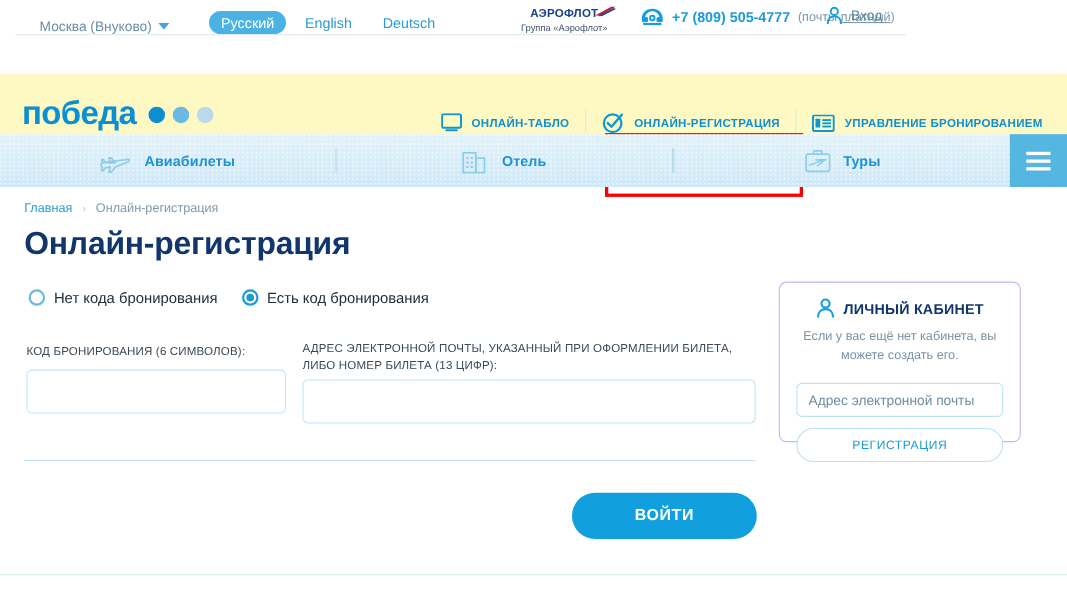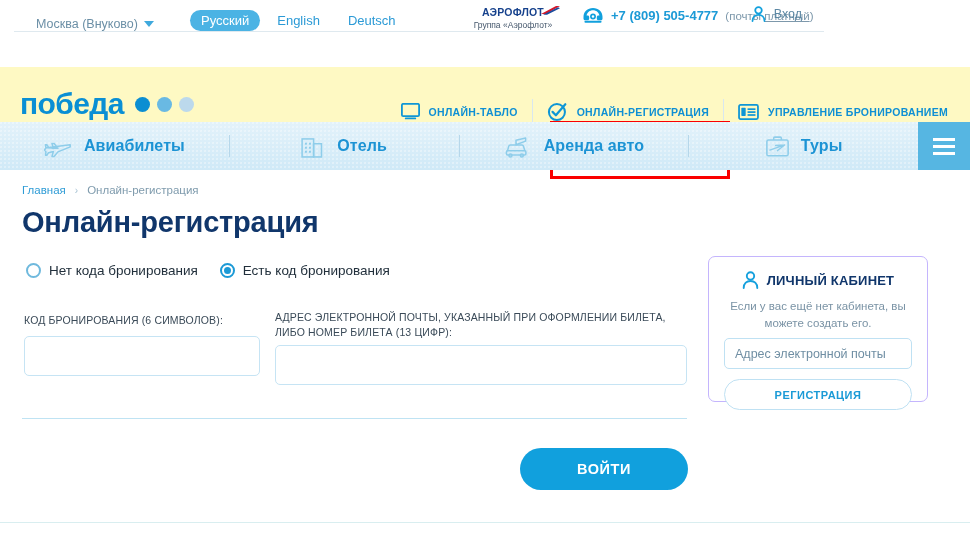--- a/index.html
+++ b/index.html
@@ -111,21 +111,21 @@
     content: ""; position: absolute; inset: 0;
     background-image:
       radial-gradient(circle at 1px 1px, rgba(255,255,255,.75) 0.6px, transparent 0.8px);
     background-size: 4px 4px; pointer-events: none;
   }
   .serv-item {
     flex: 1; display: flex; align-items: center; justify-content: center;
     gap: 11px; cursor: pointer; position: relative; z-index: 2;
   }
   .serv-label {
-    font-size: 16px; font-weight: bold; color: #1c93d4;
+    font-size: 13px; font-weight: bold; color: #1c93d4;
     letter-spacing: .1px;
   }
   .serv-sep {
     width: 1px; height: 22px; background: #b6d7ea; align-self: center;
     position: relative; z-index: 2;
   }
   .burger {
     width: 52px; background: #56b6e2; display: flex;
     align-items: center; justify-content: center; cursor: pointer;
     position: relative; z-index: 3;
@@ -205,30 +205,30 @@
     gap: 8px; margin-top: 14px;
   }
   .cab-title {
     font-size: 13px; font-weight: bold; color: #10366b; letter-spacing: .2px;
   }
   .cab-sub {
     margin-top: 9px; text-align: center; font-size: 11.5px;
     color: #7a93a5; line-height: 1.45;
   }
   .cab-input {
-    display: block; margin: 7px auto 0; width: 188px; height: 31px;
+    display: block; margin: 17px auto 0; width: 188px; height: 31px;
     border: 1px solid #bfe1f3; border-radius: 5px; outline: none;
     padding: 12px 10px; font-size: 12.5px; color: #22303c; background: #fff;
     font-family: "Liberation Sans", sans-serif;
   }
   .cab-input::placeholder { color: #6f8ea3; }
   .cab-btn {
     display: block; margin: 10px auto 0; width: 188px; height: 31px;
     border: 1px solid #bfe1f3; border-radius: 16px; background: #fff;
-    color: #1a9ad6; font-size: 11px; font-weight: bold; letter-spacing: .5px;
+    color: #1a9ad6; font-size: 11px; font-weight: normal; letter-spacing: .5px;
     cursor: pointer; font-family: "Liberation Sans", sans-serif;
   }
 
   .footer-rule {
     position: absolute; left: 0; top: 522px; width: 970px;
     height: 1px; background: #d9eef0;
   }
   svg { display: block; }
 </style>
 </head>
@@ -364,32 +364,20 @@
           <rect x="8.2" y="12.2" width="2.1" height="2.1" fill="#8ecdea"></rect>
           <rect x="4" y="16.4" width="2.1" height="2.1" fill="#8ecdea"></rect>
           <rect x="8.2" y="16.4" width="2.1" height="2.1" fill="#8ecdea"></rect>
         </svg>
       </span>
       <span class="serv-label">Отель</span>
     </div>
 
     <span class="serv-sep"></span>
 
-    <div class="serv-item">
-      <span>
-        <svg viewBox="0 0 30 24" width="29" height="23">
-          <path d="M3.4 16.8 L4.9 11.6 C5.1 10.9 5.7 10.4 6.5 10.4 L18.6 10.4 C19.4 10.4 20 10.9 20.2 11.6 L21.7 16.8" fill="none" stroke="#8ecdea" stroke-width="1.6" stroke-linejoin="round"></path>
-          <rect x="2.4" y="16.4" width="20.3" height="4.5" rx="1.3" fill="none" stroke="#8ecdea" stroke-width="1.6"></rect>
-          <circle cx="6.6" cy="21.3" r="1.6" fill="none" stroke="#8ecdea" stroke-width="1.5"></circle>
-          <circle cx="18.5" cy="21.3" r="1.6" fill="none" stroke="#8ecdea" stroke-width="1.5"></circle>
-          <path d="M12.4 10.2 L12.4 5.6 L22.4 3.2 L22.4 6.4 Z" fill="none" stroke="#8ecdea" stroke-width="1.6" stroke-linejoin="round"></path>
-        </svg>
-      </span>
-      <span class="serv-label">Аренда авто</span>
-    </div>
 
     <span class="serv-sep"></span>
 
     <div class="serv-item">
       <span>
         <svg viewBox="0 0 26 24" width="25" height="23">
           <path d="M9 5.2 L9 3.4 C9 2.7 9.5 2.2 10.2 2.2 L15.8 2.2 C16.5 2.2 17 2.7 17 3.4 L17 5.2" fill="none" stroke="#8ecdea" stroke-width="1.6"></path>
           <rect x="1.9" y="5.3" width="22.2" height="16.4" rx="1.7" fill="none" stroke="#8ecdea" stroke-width="1.6"></rect>
           <path d="M5.0 15.8 L20.4 10.4 M20.4 10.4 L12.8 16.5 M11.0 11.0 L20.4 10.4" fill="none" stroke="#8ecdea" stroke-width="1.4" stroke-linejoin="round" stroke-linecap="round"></path>
         </svg>

